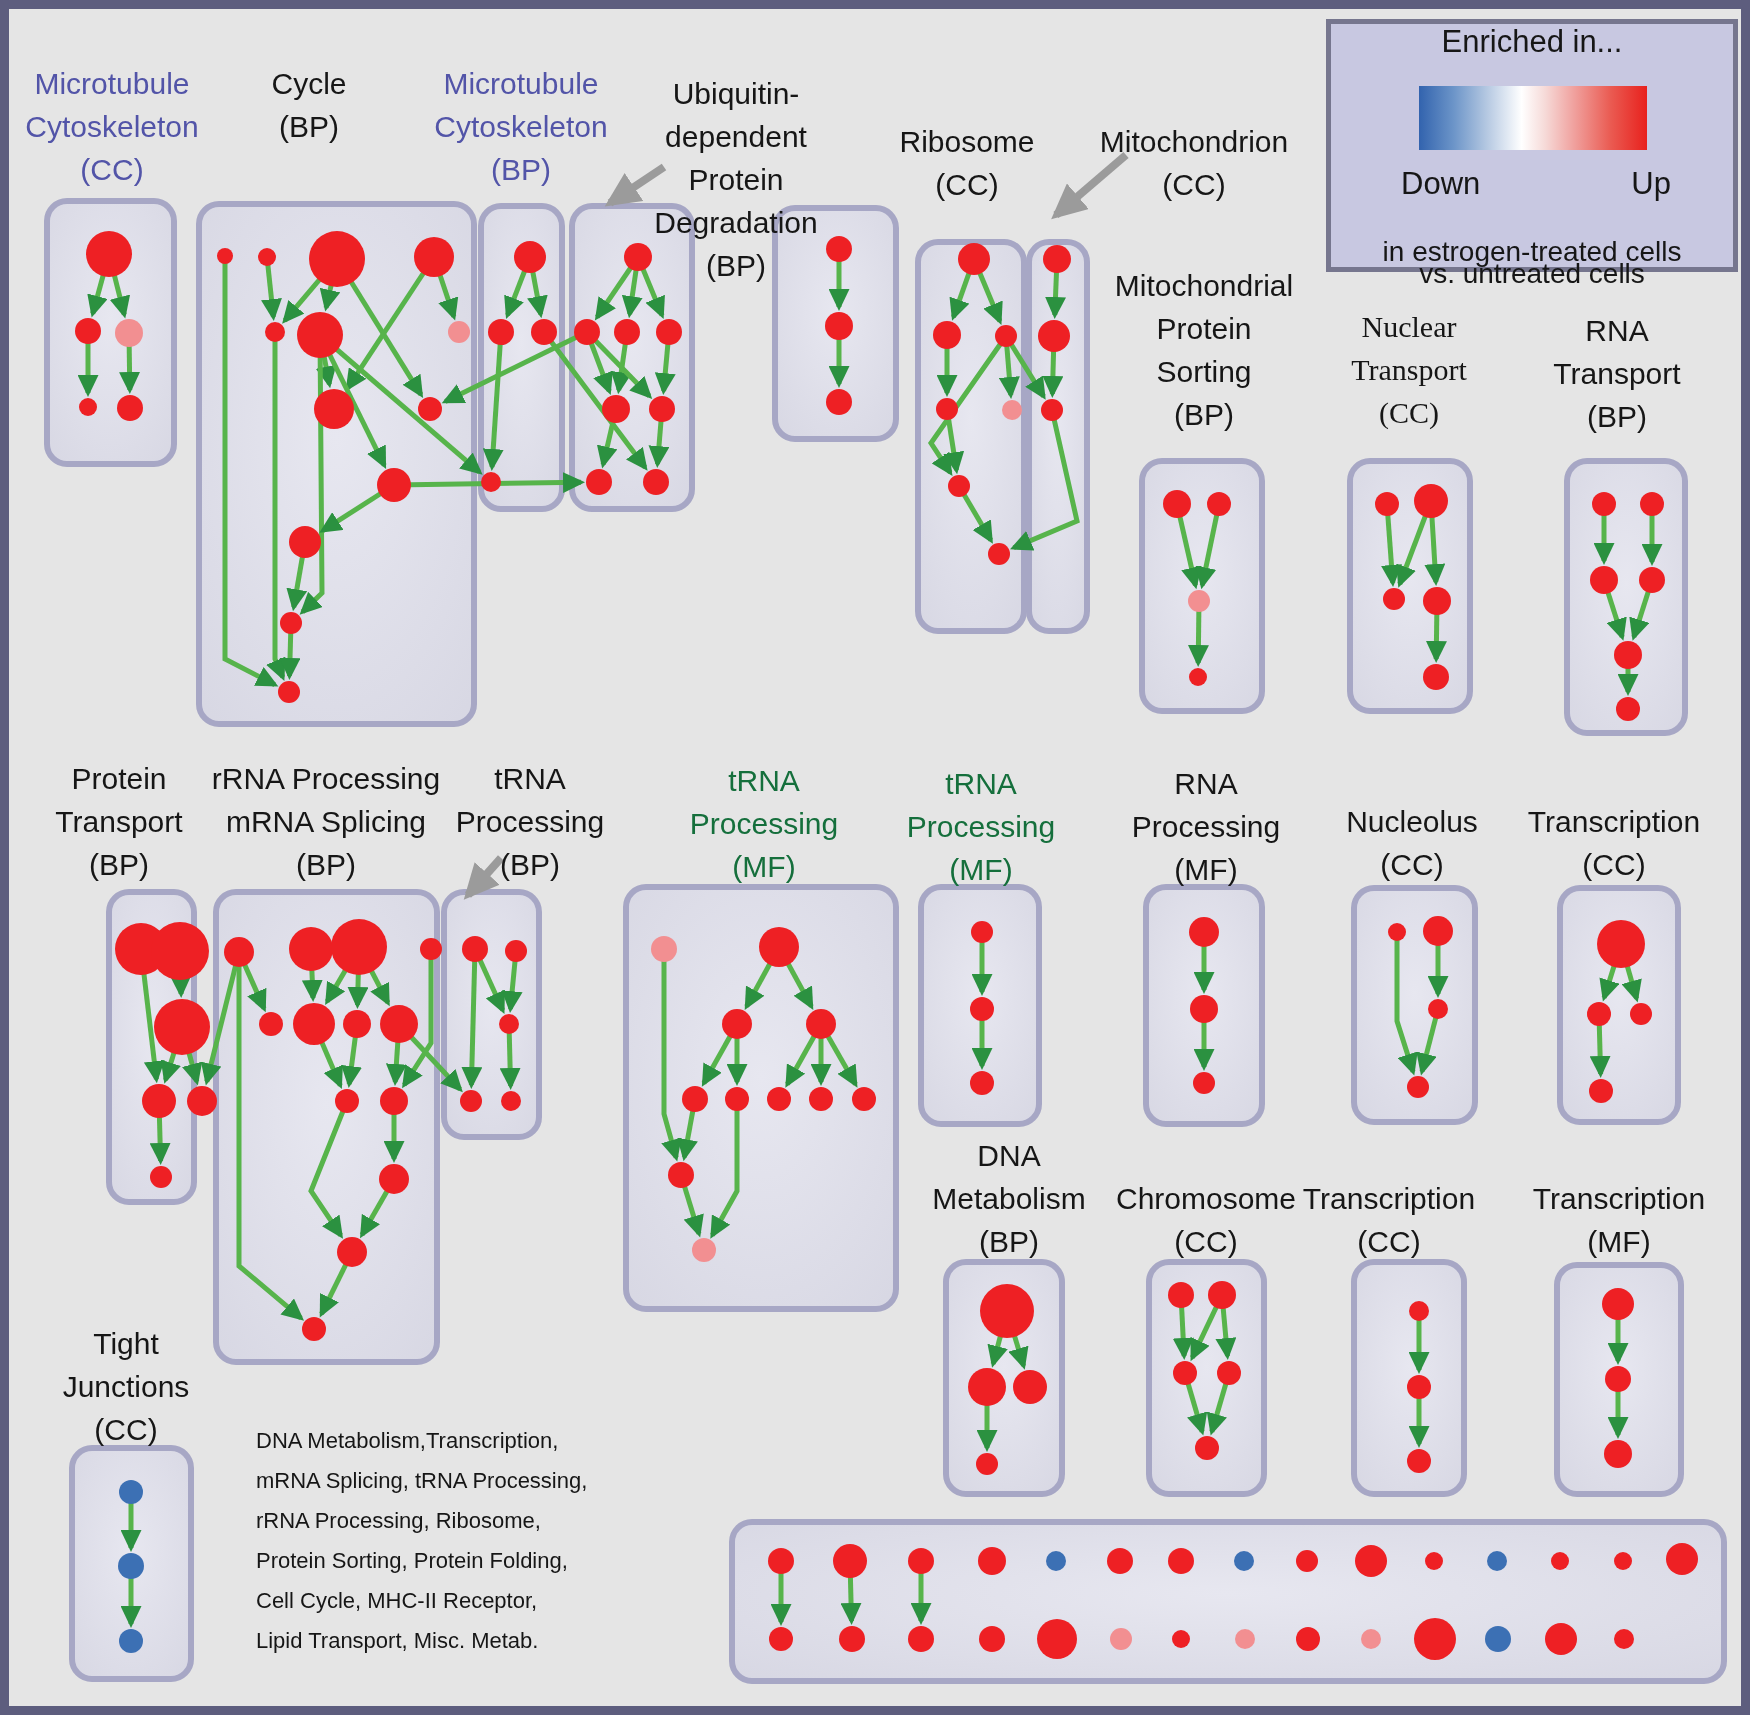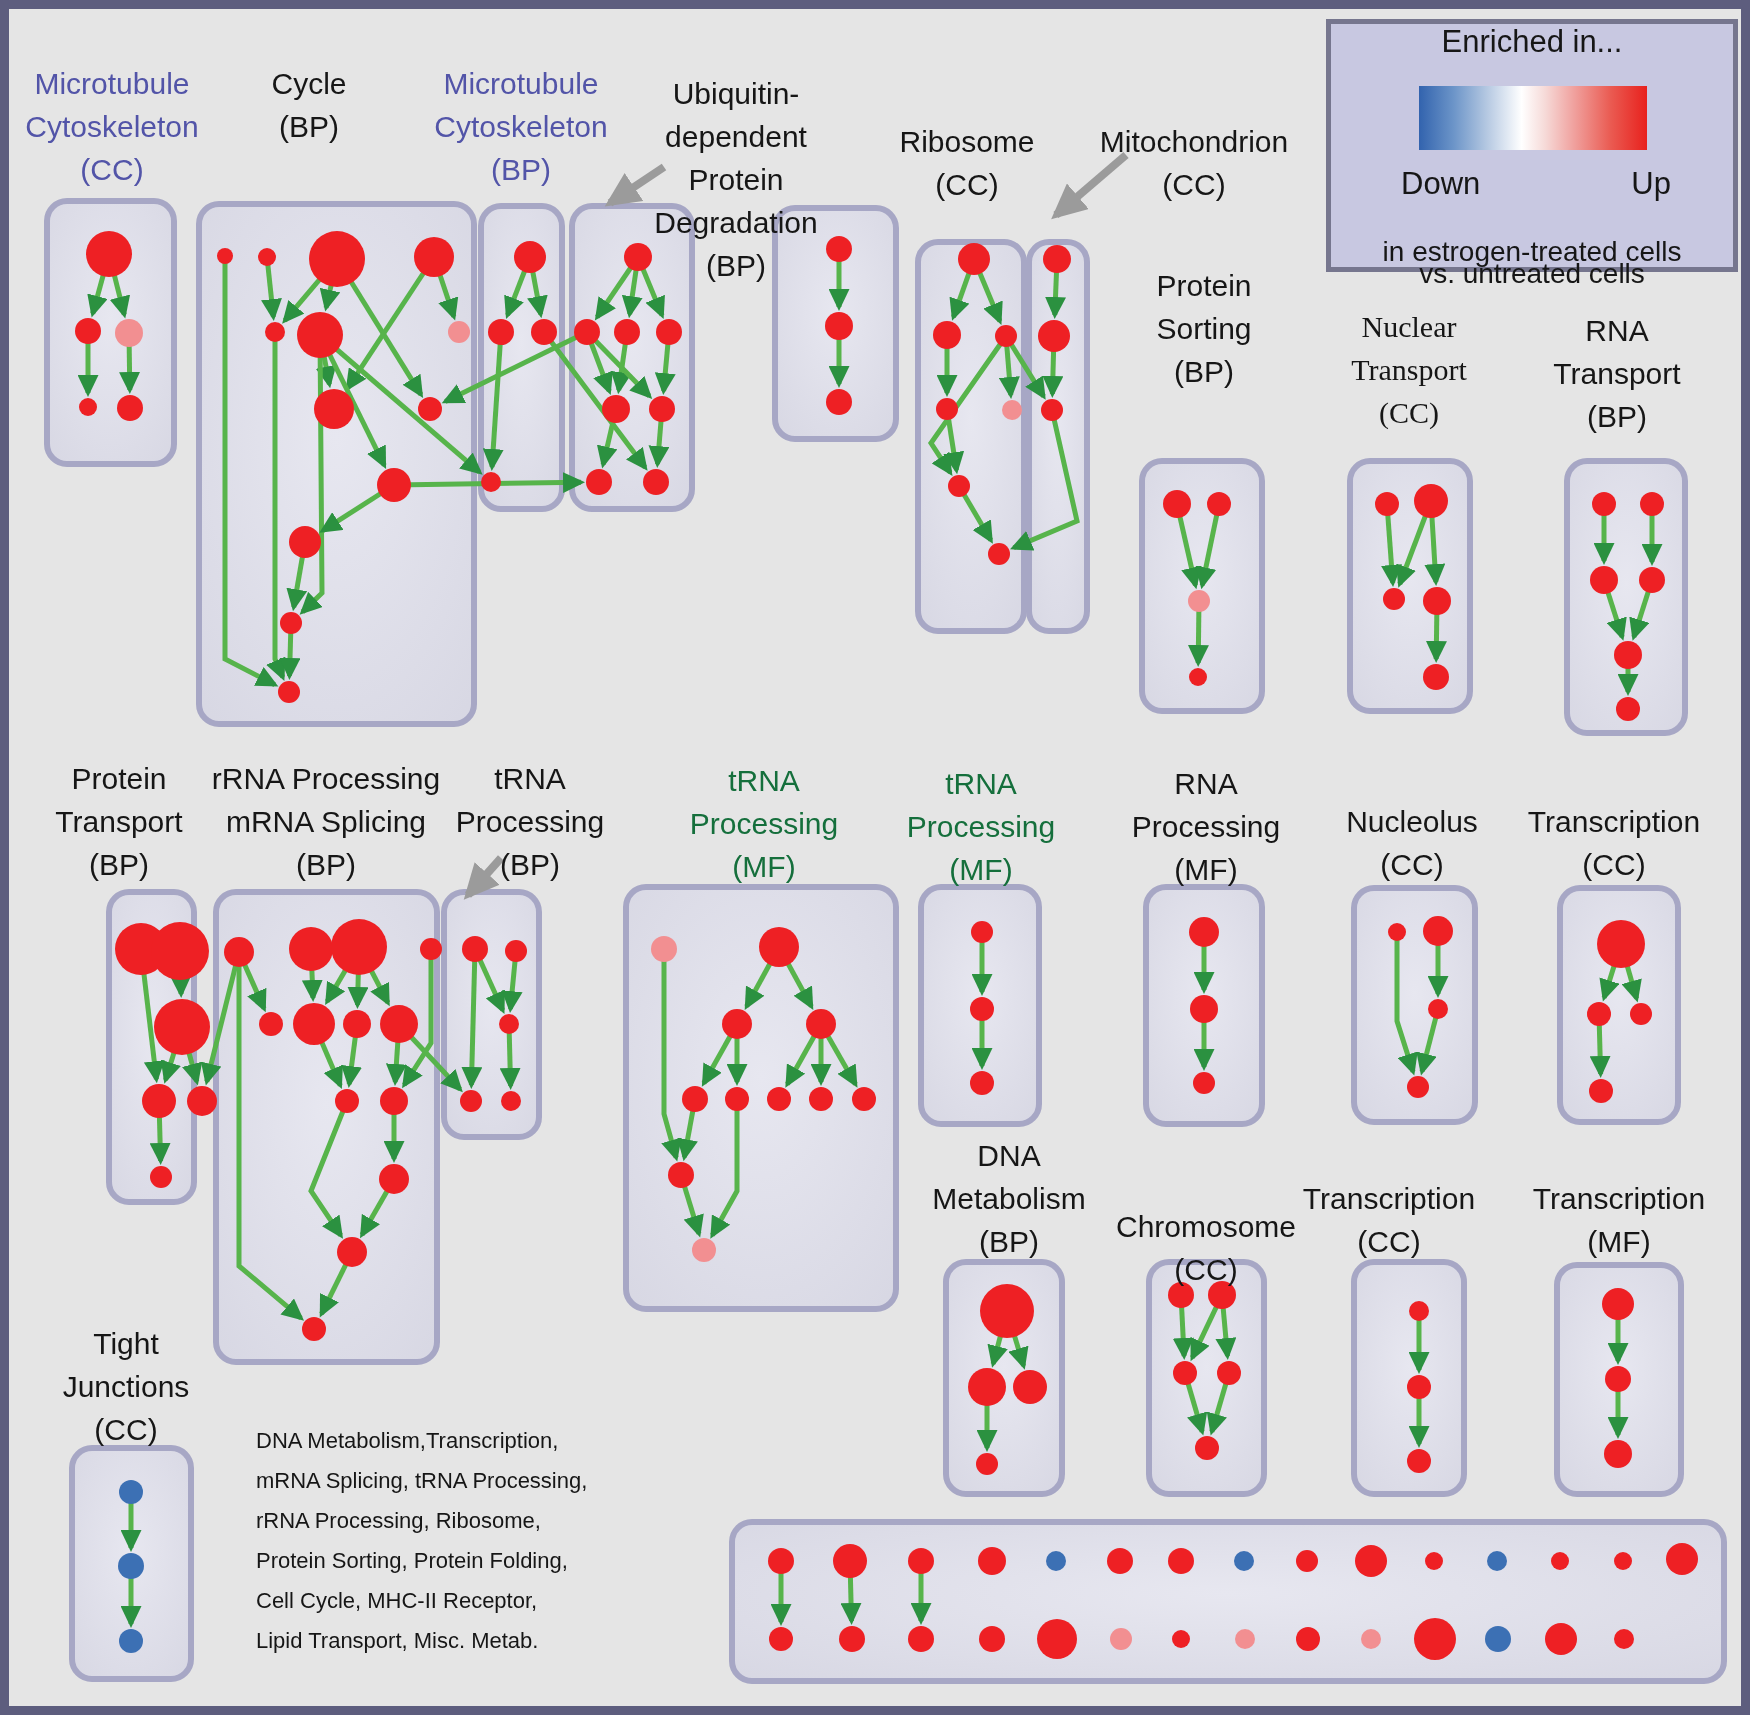--- a/index.html
+++ b/index.html
@@ -420,20 +420,21 @@
       </div>
       <div class="label black" style="left: 778px; top: 111px;">
         <div>Ribosome</div>
         <div>(CC)</div>
       </div>
       <div class="label black" style="left: 1005px; top: 111px;">
         <div>Mitochondrion</div>
         <div>(CC)</div>
       </div>
       <div class="label black" style="left: 1015px; top: 255px;">
+        <div>Mitochondrial</div>
         <div>Protein</div>
         <div>Sorting</div>
         <div>(BP)</div>
       </div>
       <div class="label black" style="left: 1220px; top: 296px; font-family: Liberation Serif, serif;">
         <div>Nuclear</div>
         <div>Transport</div>
         <div>(CC)</div>
       </div>
       <div class="label black" style="left: 1428px; top: 300px;">
@@ -477,21 +478,21 @@
       </div>
       <div class="label black" style="left: 1425px; top: 791px;">
         <div>Transcription</div>
         <div>(CC)</div>
       </div>
       <div class="label black" style="left: 820px; top: 1125px;">
         <div>DNA</div>
         <div>Metabolism</div>
         <div>(BP)</div>
       </div>
-      <div class="label black" style="left: 1017px; top: 1168px; margin-top: 28px;">
+      <div class="label black" style="left: 1017px; top: 1168px;">
         <div>Chromosome</div>
         <div>(CC)</div>
       </div>
       <div class="label black" style="left: 1200px; top: 1168px;">
         <div>Transcription</div>
         <div>(CC)</div>
       </div>
       <div class="label black" style="left: 1430px; top: 1168px;">
         <div>Transcription</div>
         <div>(MF)</div>

